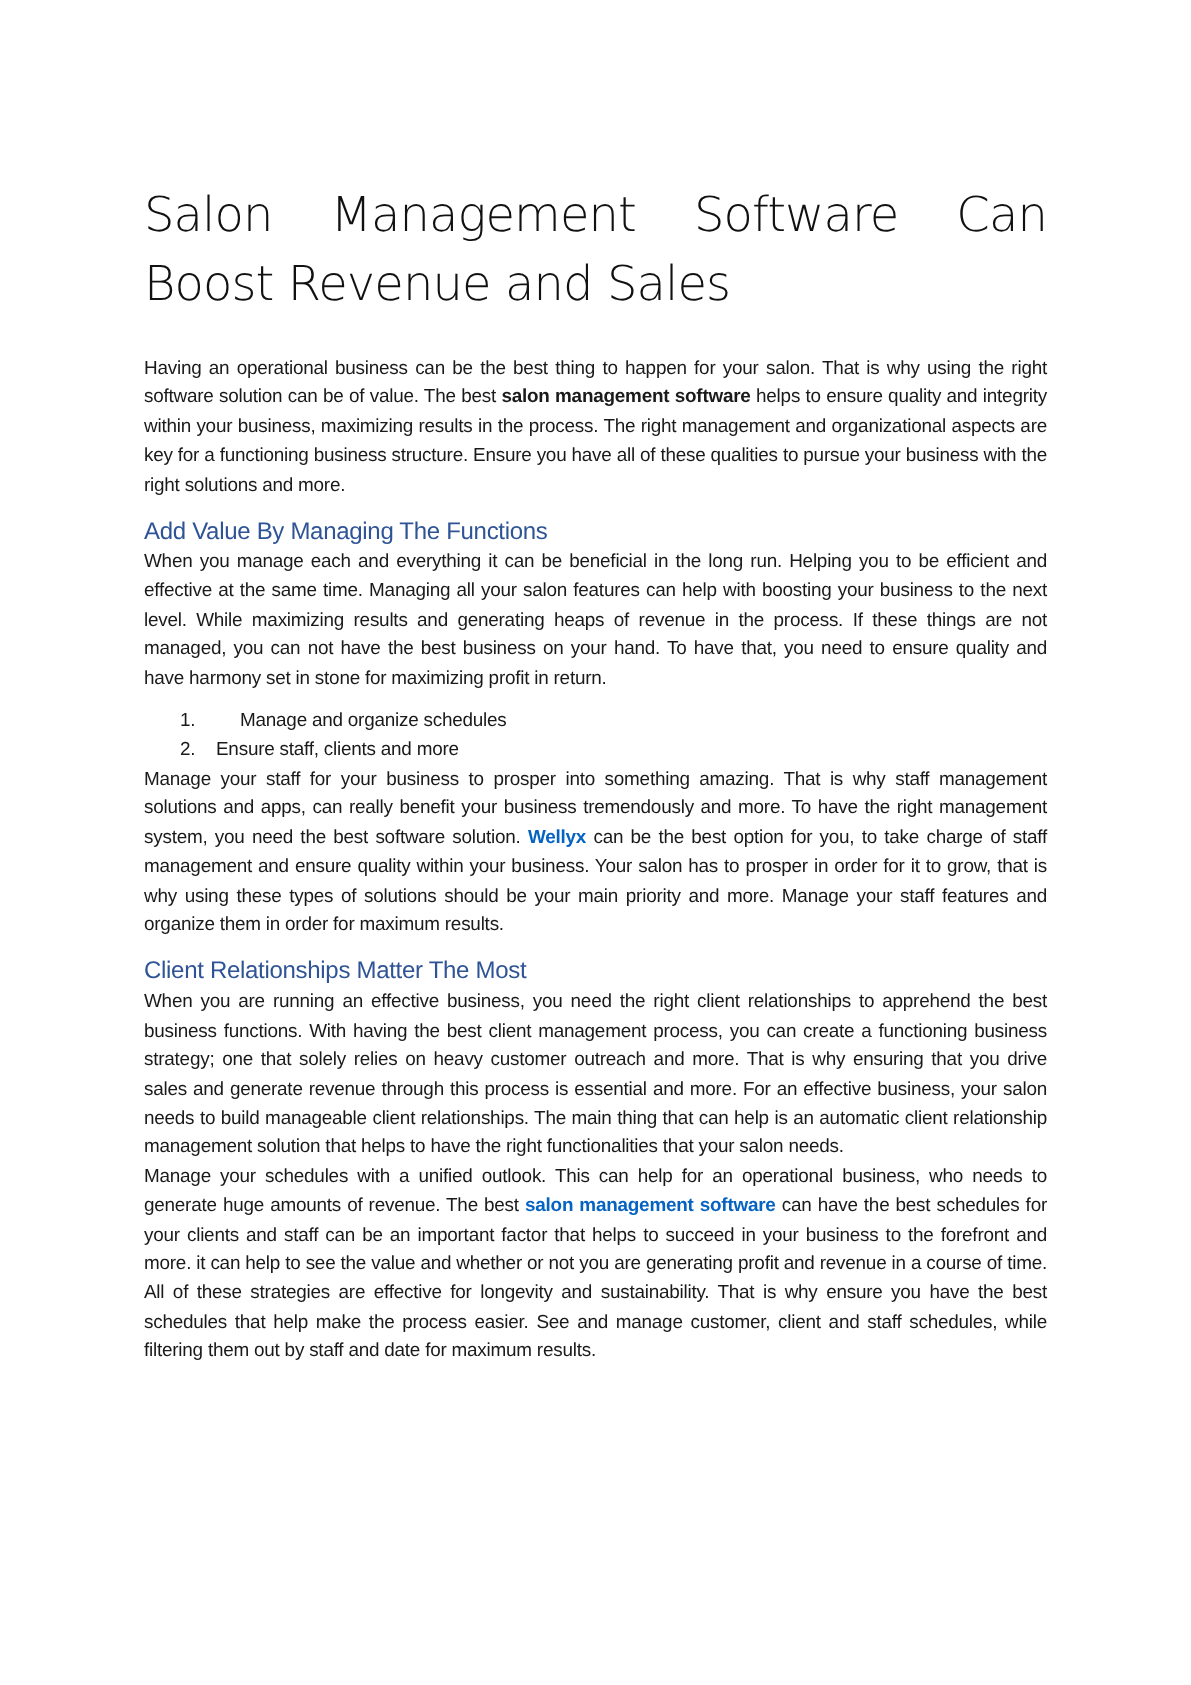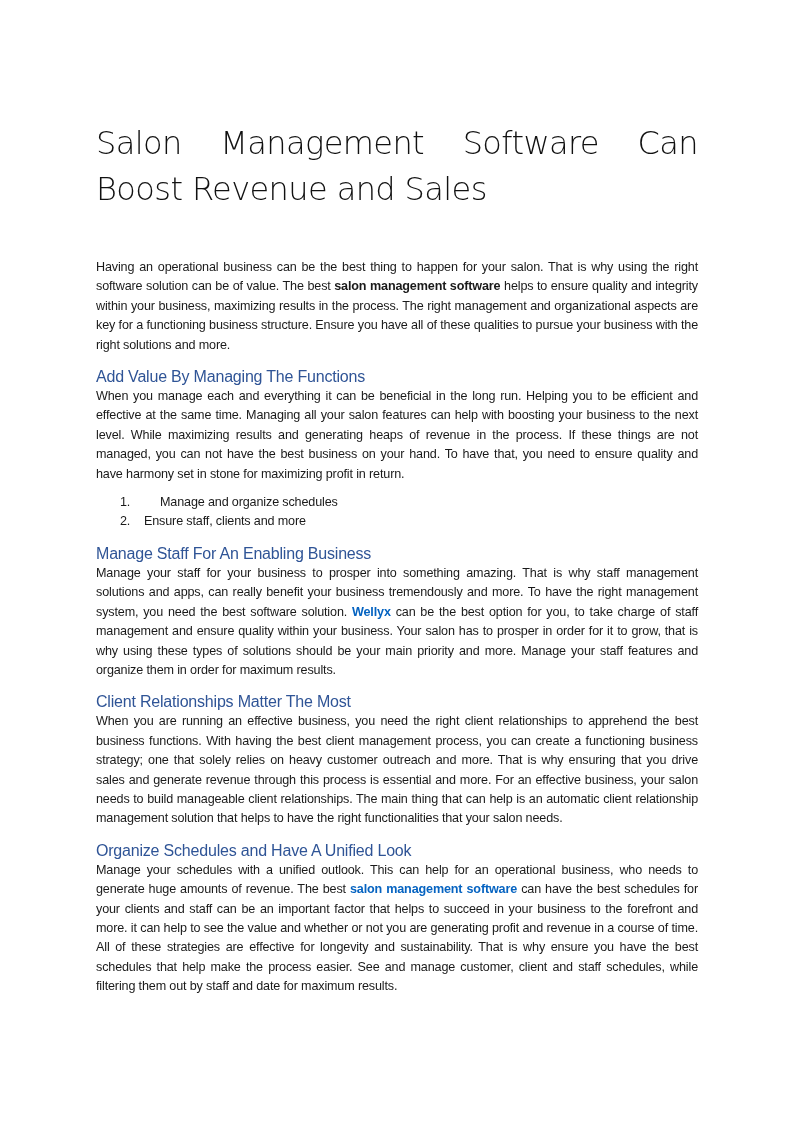--- a/index.html
+++ b/index.html
@@ -23,21 +23,21 @@
       margin: 8px 0 0 0;
       color: #111;
     }
     .p {
       font-size: 12.6px;
       line-height: 19.4px;
       text-align: justify;
       margin: 0;
       letter-spacing: -0.15px;
     }
-    .intro { margin-top: 46px; }
+    .intro { margin-top: 24px; }
     .h2 {
       font-size: 16px;
       line-height: 20px;
       color: #2f5496;
       margin: 12px 0 0 0;
       font-weight: normal;
       letter-spacing: -0.2px;
     }
     .list {
       margin: 9px 0 0 0;
@@ -69,22 +69,20 @@
     <li>
       <span class="num">1.</span>
       <span style="padding-left:0px;margin-left:16px;">Manage and organize schedules</span>
     </li>
     <li>
       <span class="num">2.</span>
       <span>Ensure staff, clients and more</span>
     </li>
   </ol>
 
-  <h2 class="h2">Manage Staff For An Enabling Business</h2>
   <p class="p"><span>Manage your staff for your business to prosper into something amazing. That is why staff management solutions and apps, can really benefit your business tremendously and more. To have the right management system, you need the best software solution. </span><a class="link">Wellyx</a><span> can be the best option for you, to take charge of staff management and ensure quality within your business. Your salon has to prosper in order for it to grow, that is why using these types of solutions should be your main priority and more. Manage your staff features and organize them in order for maximum results.</span></p>
 
   <h2 class="h2">Client Relationships Matter The Most</h2>
   <p class="p">When you are running an effective business, you need the right client relationships to apprehend the best business functions. With having the best client management process, you can create a functioning business strategy; one that solely relies on heavy customer outreach and more. That is why ensuring that you drive sales and generate revenue through this process is essential and more. For an effective business, your salon needs to build manageable client relationships. The main thing that can help is an automatic client relationship management solution that helps to have the right functionalities that your salon needs.</p>
 
-  <h2 class="h2">Organize Schedules and Have A Unified Look</h2>
   <p class="p"><span>Manage your schedules with a unified outlook. This can help for an operational business, who needs to generate huge amounts of revenue. The best </span><a class="link">salon management software</a><span> can have the best schedules for your clients and staff can be an important factor that helps to succeed in your business to the forefront and more. it can help to see the value and whether or not you are generating profit and revenue in a course of time. All of these strategies are effective for longevity and sustainability. That is why ensure you have the best schedules that help make the process easier. See and manage customer, client and staff schedules, while filtering them out by staff and date for maximum results.</span></p>
 
 </div>
 
 </body></html>

